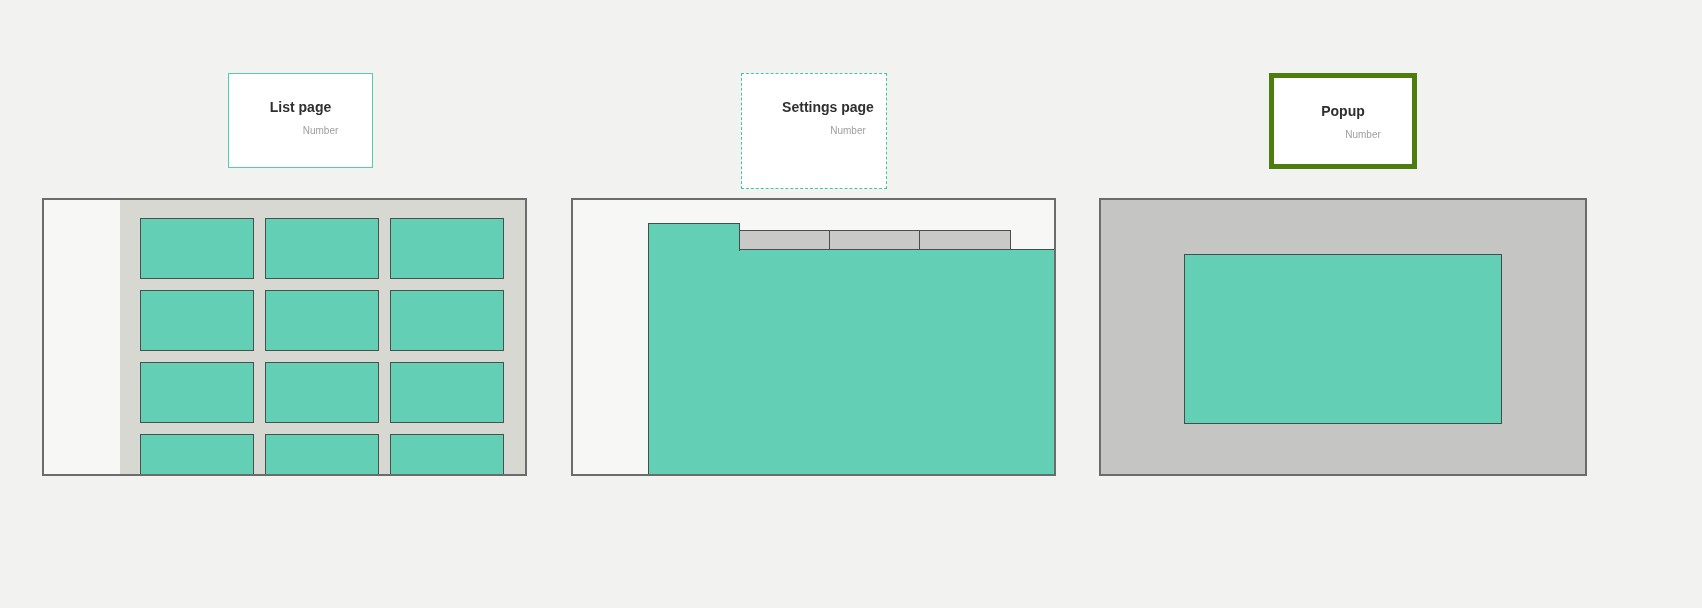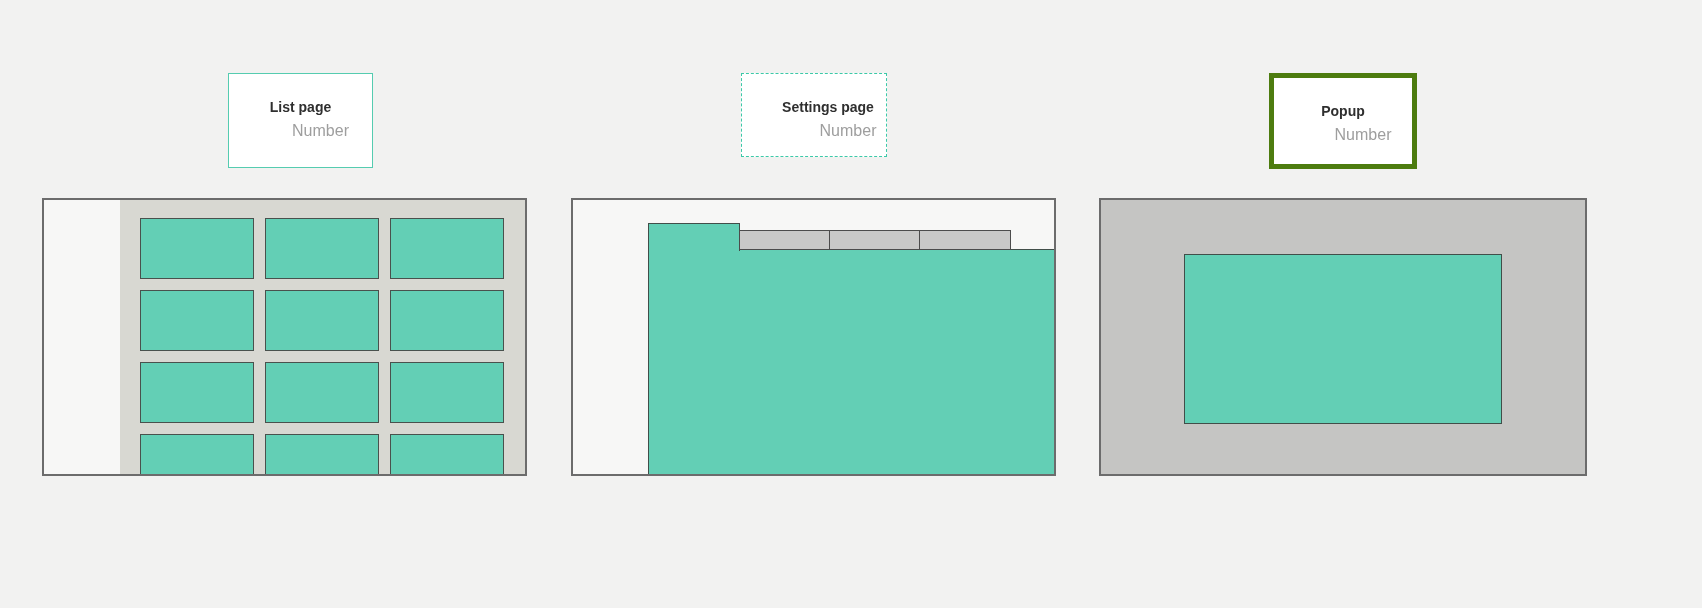--- a/index.html
+++ b/index.html
@@ -13,24 +13,24 @@
 
   
   .card {
     position: absolute;
     background: #ffffff;
     display: flex; flex-direction: column; align-items: center;
     padding-top: 26px;
     text-align: center;
   }
   .card-title { font-size: 14px; font-weight: 700; color: #2f2f2f; line-height: 15px; }
-  .card-sub   { font-size: 16px; font-weight: 400; color: #9e9e9e; line-height: 14px; margin-top: 9px; margin-left: 40px; }
+  .card-sub   { font-size: 10px; font-weight: 400; color: #9e9e9e; line-height: 14px; margin-top: 9px; margin-left: 40px; }
 
   .card-list     { left: 228px; top: 73px;  width: 145px; height: 95px; border: 1.5px solid #55ccb0; }
-  .card-settings { left: 741px; top: 73px;  width: 146px; height: 84px; border: 1.5px dashed #3cc9a8; padding-left: 28px; }
+  .card-settings { left: 741px; top: 73px;  width: 146px; height: 116px; border: 1.5px dashed #3cc9a8; padding-left: 28px; }
   .card-popup    { left: 1269px; top: 73px; width: 148px; height: 96px; border: 5px solid #4d7c0f; }
 
   
   .panel {
     position: absolute;
     top: 198px; height: 278px;
     border: 2px solid #6c6c6c;
     overflow: hidden;
   }
 

